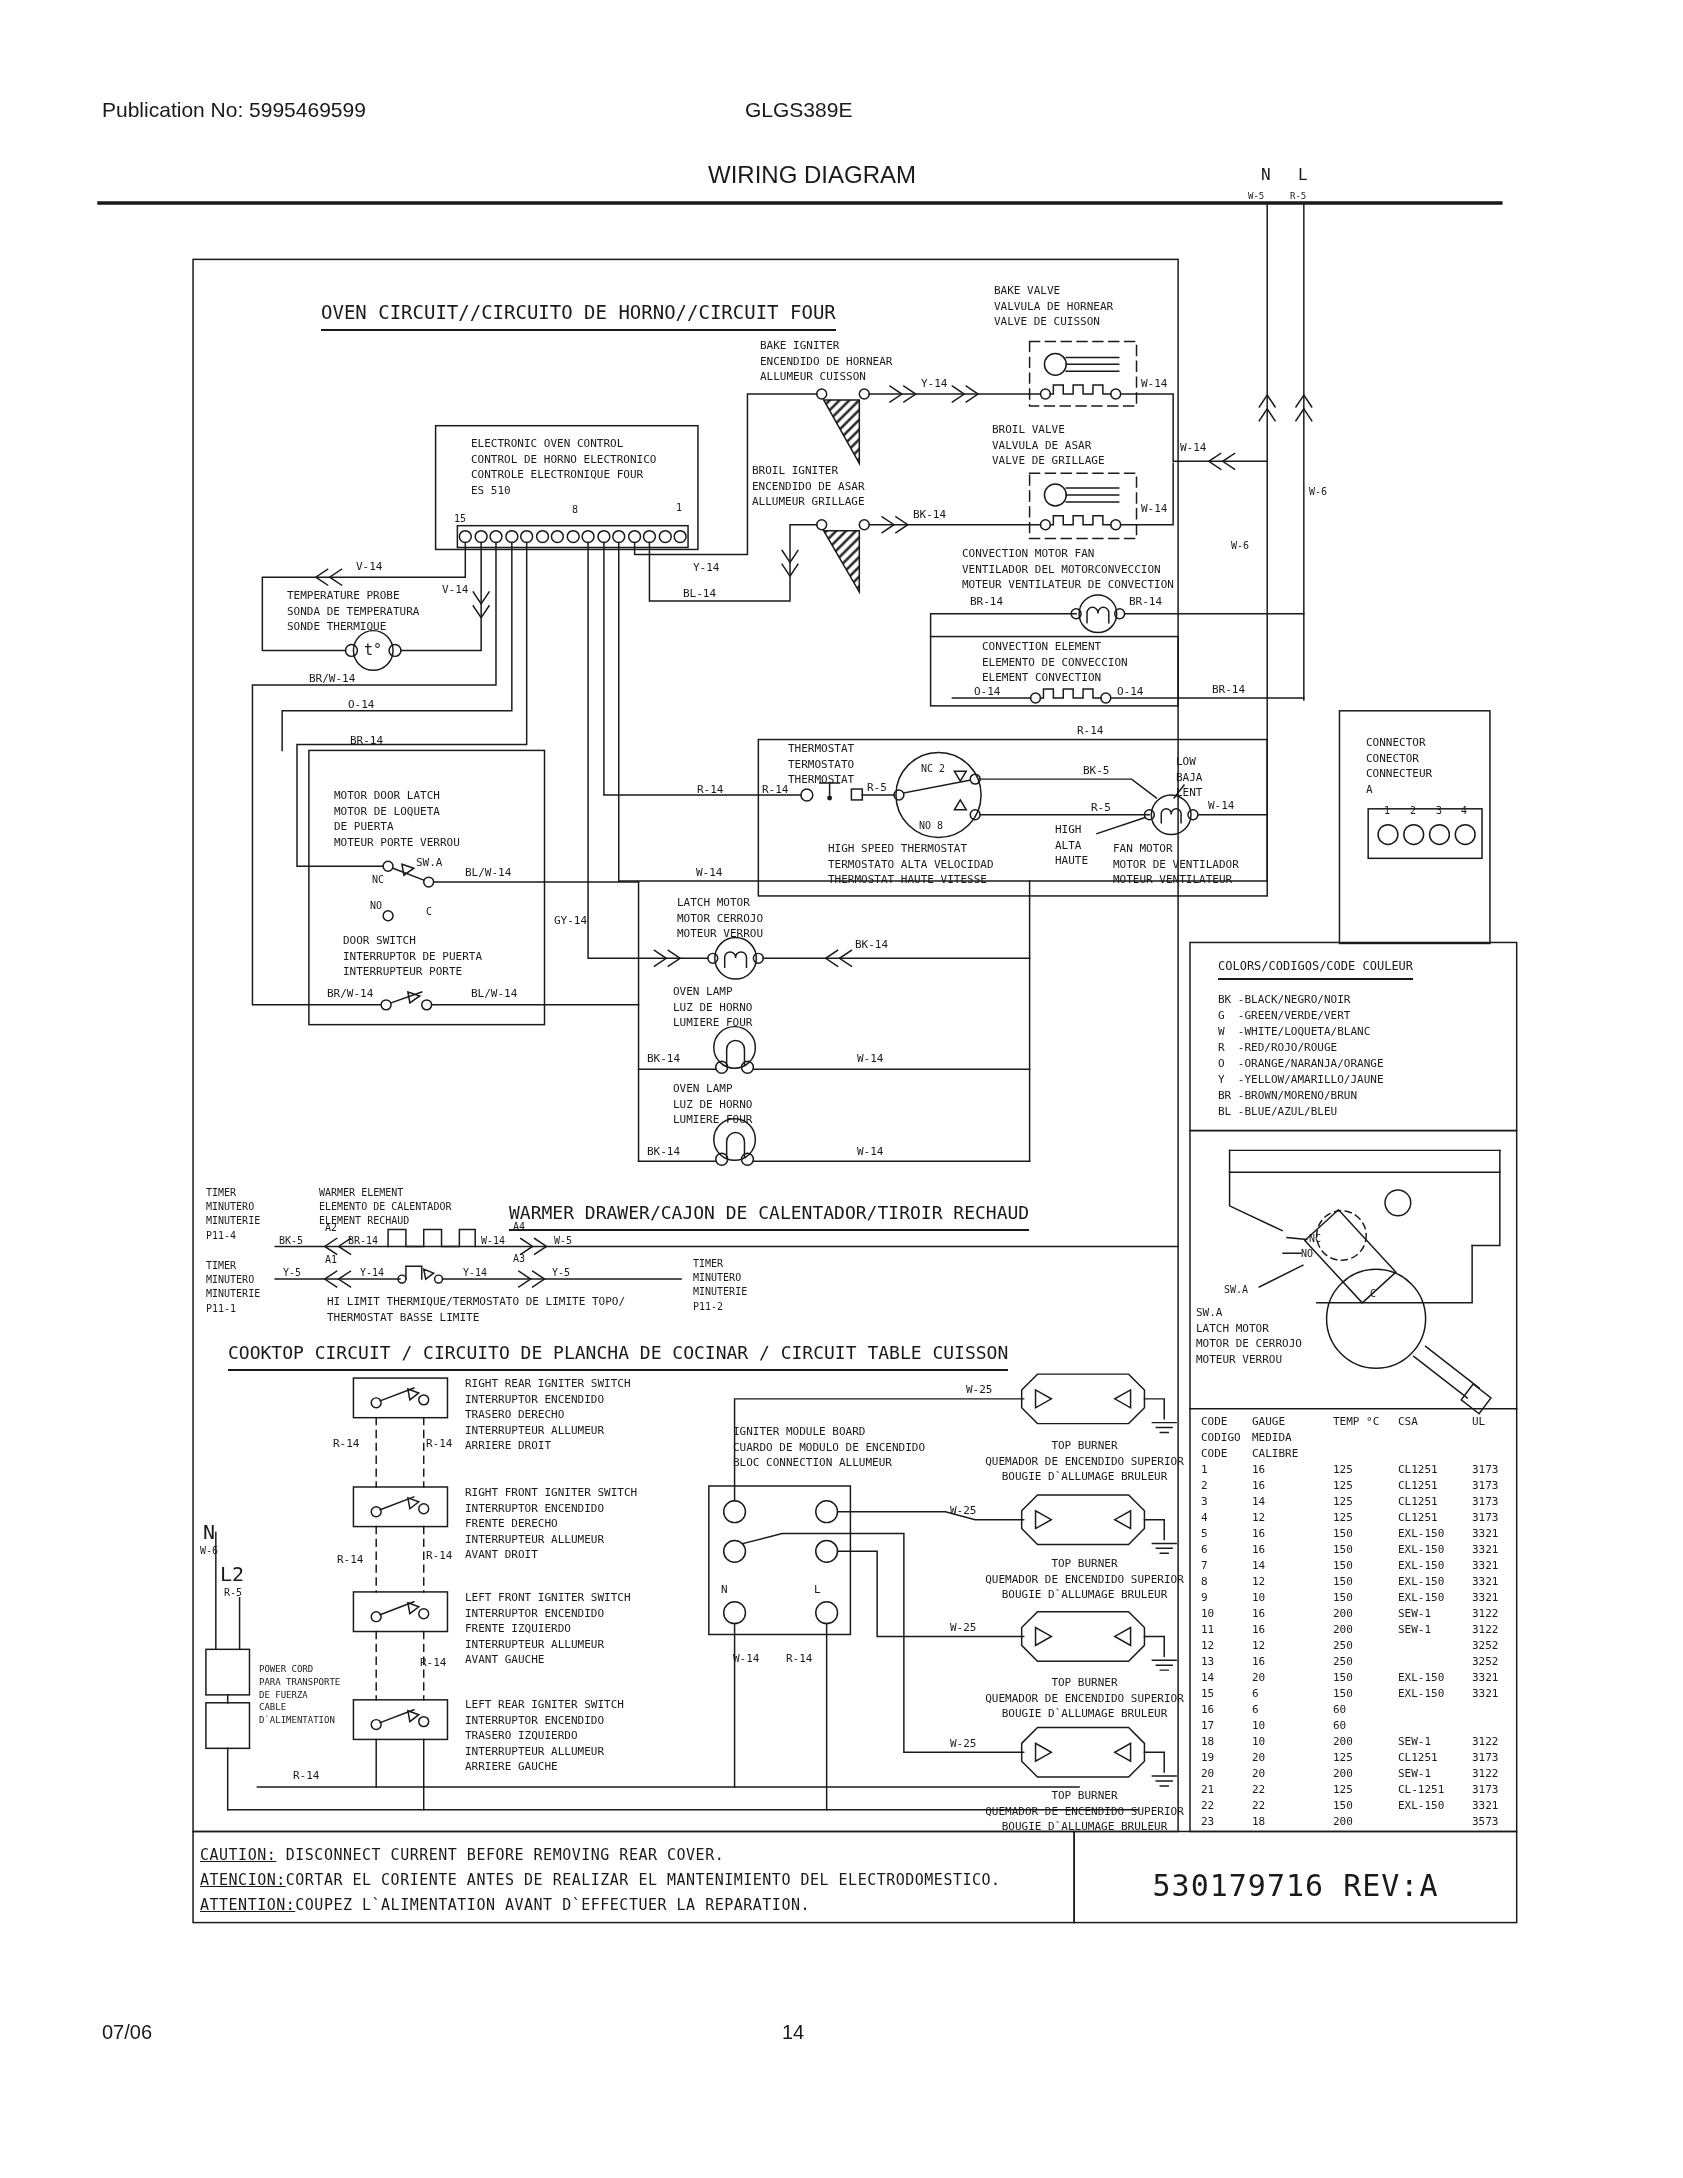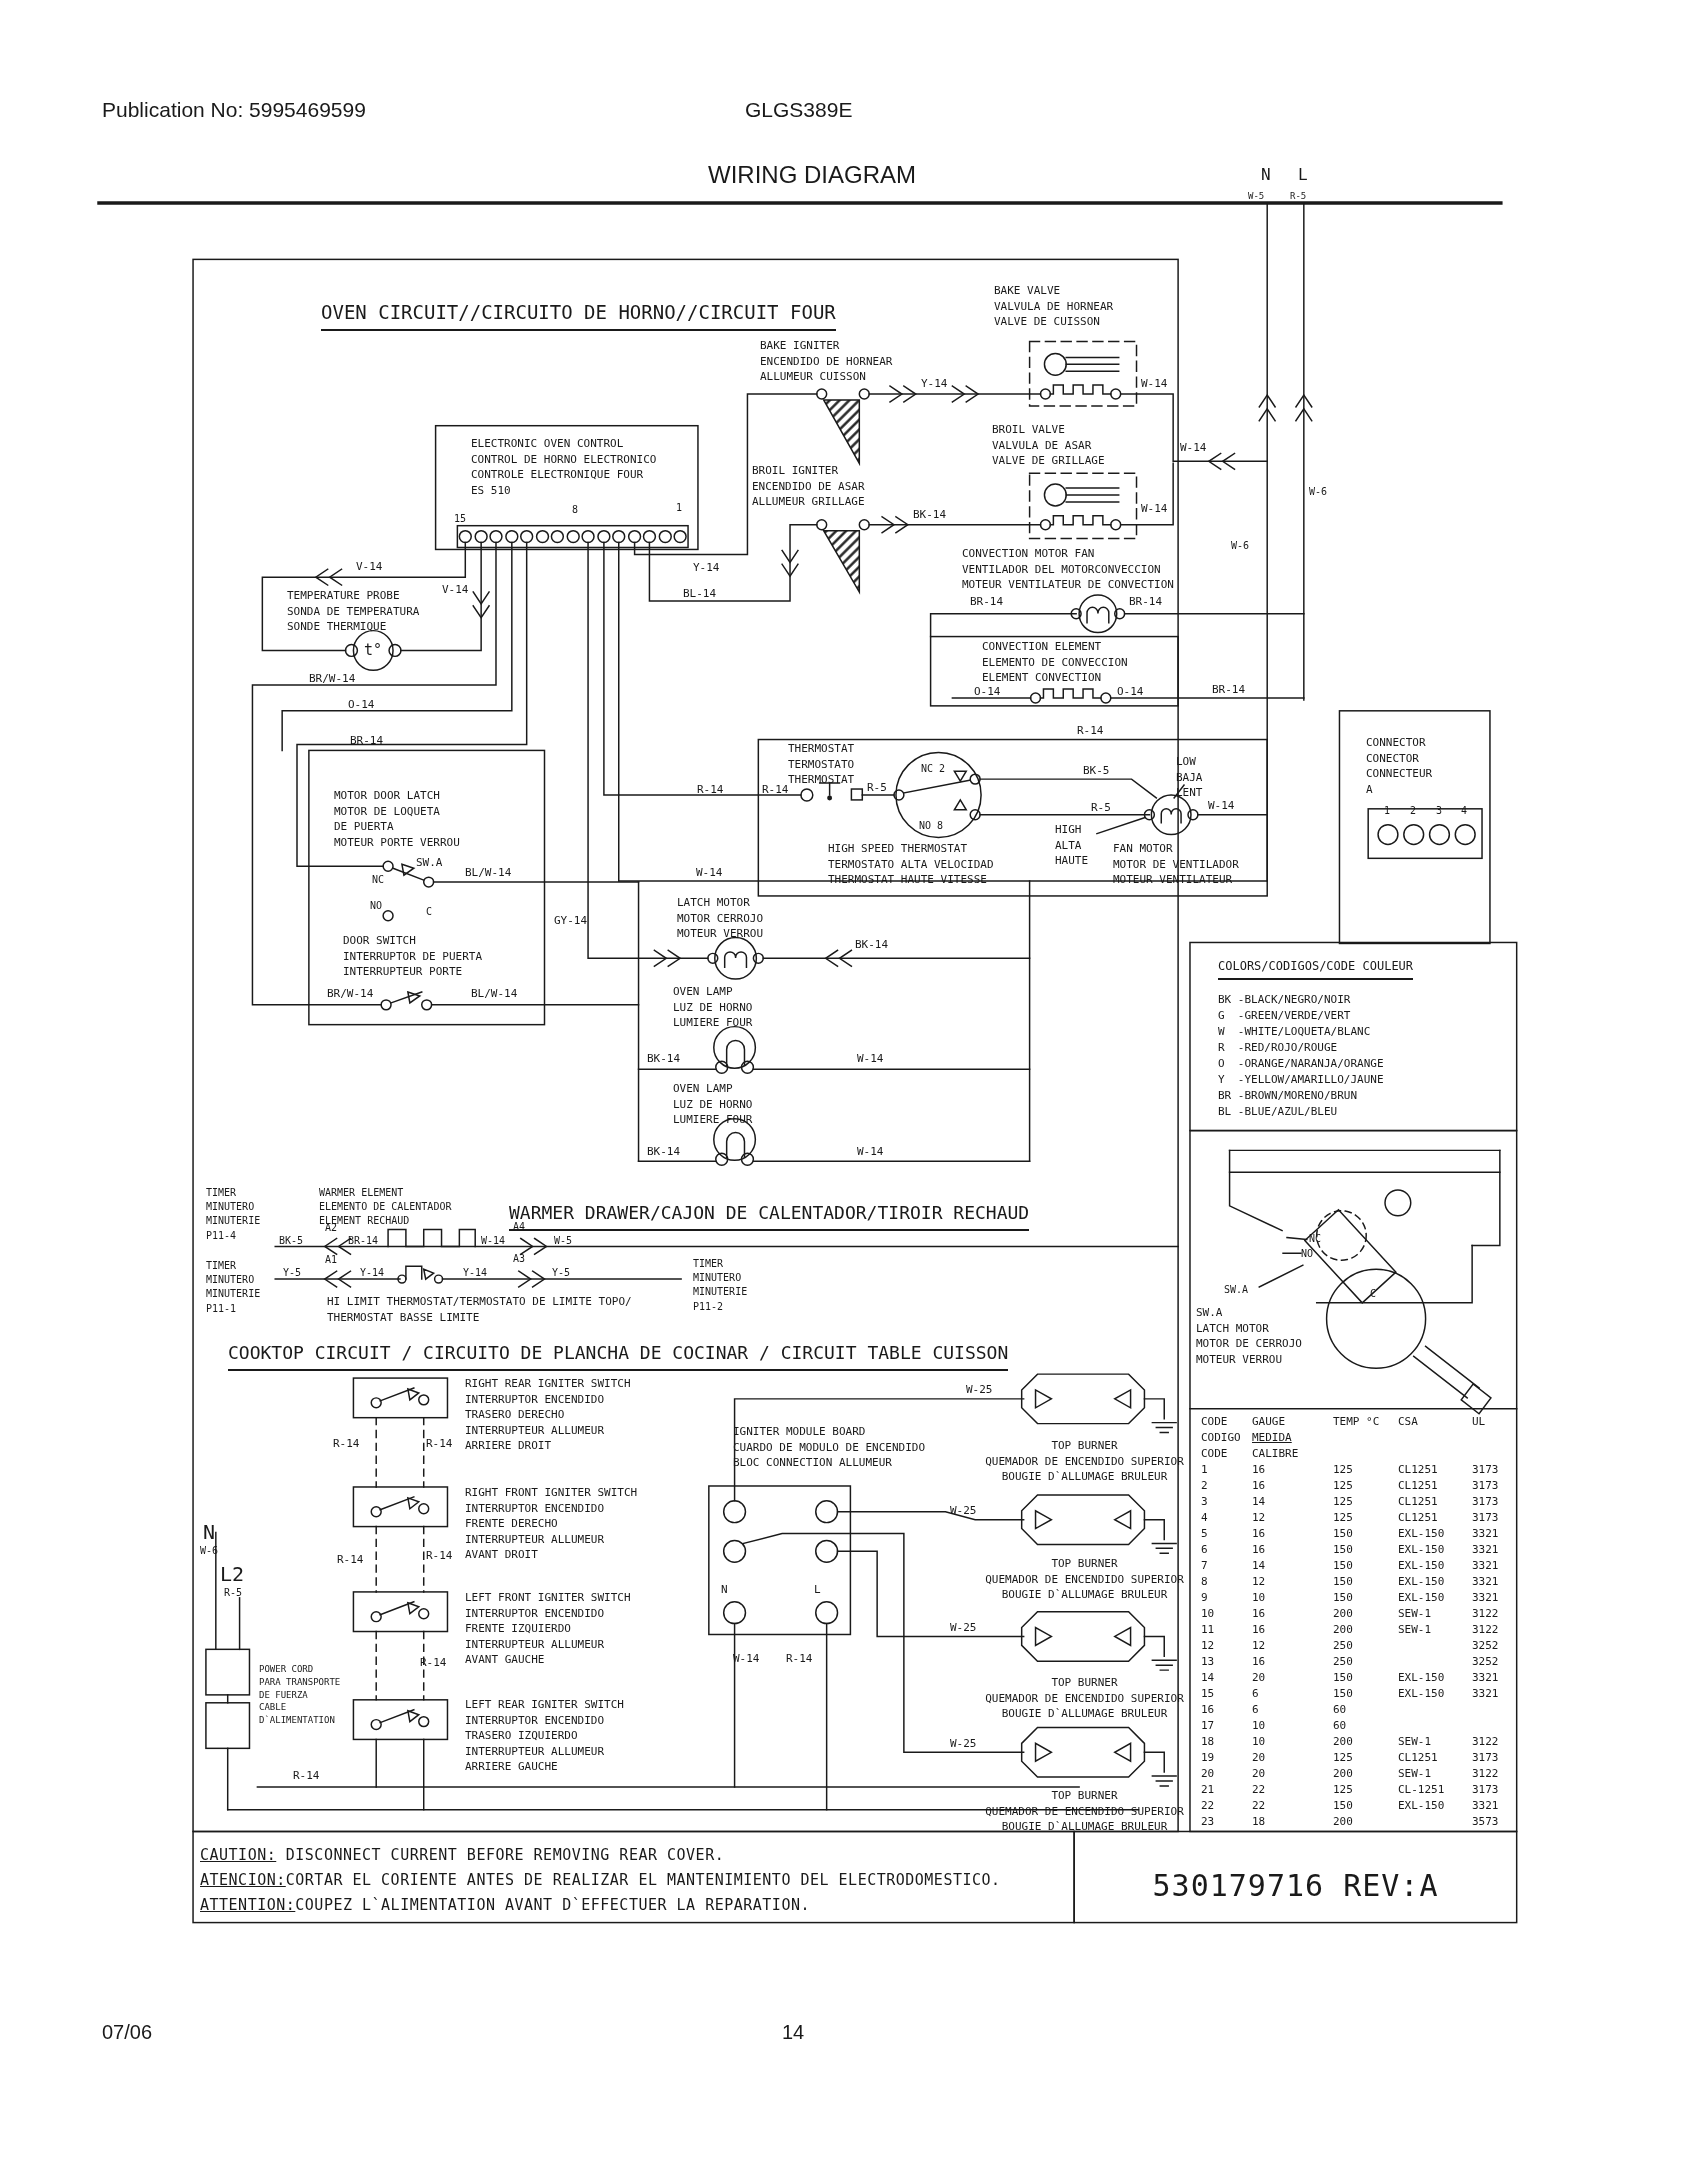--- a/index.html
+++ b/index.html
@@ -426,21 +426,21 @@
       <div class="lbl" style="left: 206px; top: 1259px; font-size: 10px;">TIMER
 MINUTERO
 MINUTERIE
 P11-1</div>
       <div class="lbl" style="left: 283px; top: 1266px; font-size: 10px;">Y-5</div>
       <div class="lbl" style="left: 325px; top: 1253px; font-size: 10px;">A1</div>
       <div class="lbl" style="left: 360px; top: 1266px; font-size: 10px;">Y-14</div>
       <div class="lbl" style="left: 463px; top: 1266px; font-size: 10px;">Y-14</div>
       <div class="lbl" style="left: 513px; top: 1252px; font-size: 10px;">A3</div>
       <div class="lbl" style="left: 552px; top: 1266px; font-size: 10px;">Y-5</div>
-      <div class="lbl" style="left: 327px; top: 1294px; font-size: 11px;">HI LIMIT THERMOSTAT/TERMOSTATO DE LIMITE TOPO/
+      <div class="lbl" style="left: 327px; top: 1294px; font-size: 11px;">HI LIMIT THERMIQUE/TERMOSTATO DE LIMITE TOPO/
 THERMOSTAT BASSE LIMITE</div>
       <div class="lbl" style="left: 693px; top: 1257px; font-size: 10px;">TIMER
 MINUTERO
 MINUTERIE
 P11-2</div>
       <div class="lbl u" style="left: 228px; top: 1340px; font-size: 18px;">COOKTOP CIRCUIT / CIRCUITO DE PLANCHA DE COCINAR / CIRCUIT TABLE CUISSON</div>
       <div class="lbl" style="left: 465px; top: 1376px; font-size: 11px;">RIGHT REAR IGNITER SWITCH
 INTERRUPTOR ENCENDIDO
 TRASERO DERECHO
 INTERRUPTEUR ALLUMEUR
@@ -522,21 +522,21 @@
   <div id="wire-table">
       <div class="trow">
         <span style="width: 51px;">CODE</span>
         <span style="width: 81px;">GAUGE</span>
         <span style="width: 65px;">TEMP °C</span>
         <span style="width: 74px;">CSA</span>
         <span style="width: 45px;">UL</span>
       </div>
       <div class="trow">
         <span style="width: 51px;">CODIGO</span>
-        <span style="width: 81px; text-decoration: underline;">MEDIDA</span>
+        <span style="width: 81px;">MEDIDA</span>
         <span style="width: 65px;"></span>
         <span style="width: 74px;"></span>
         <span style="width: 45px;"></span>
       </div>
       <div class="trow">
         <span style="width: 51px;">CODE</span>
         <span style="width: 81px;">CALIBRE</span>
         <span style="width: 65px;"></span>
         <span style="width: 74px;"></span>
         <span style="width: 45px;"></span>

